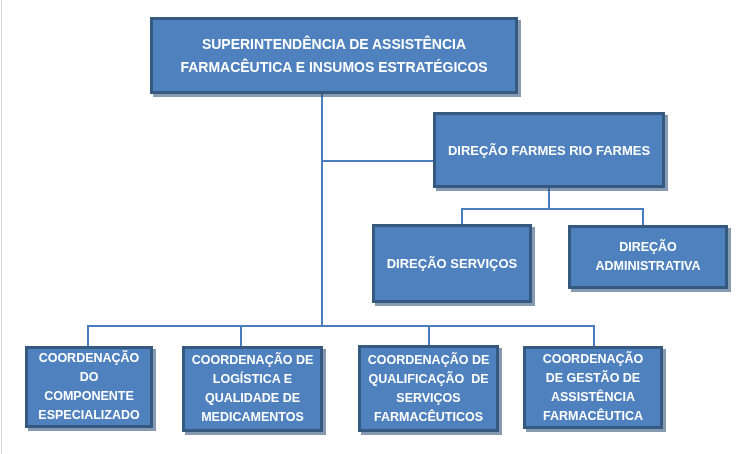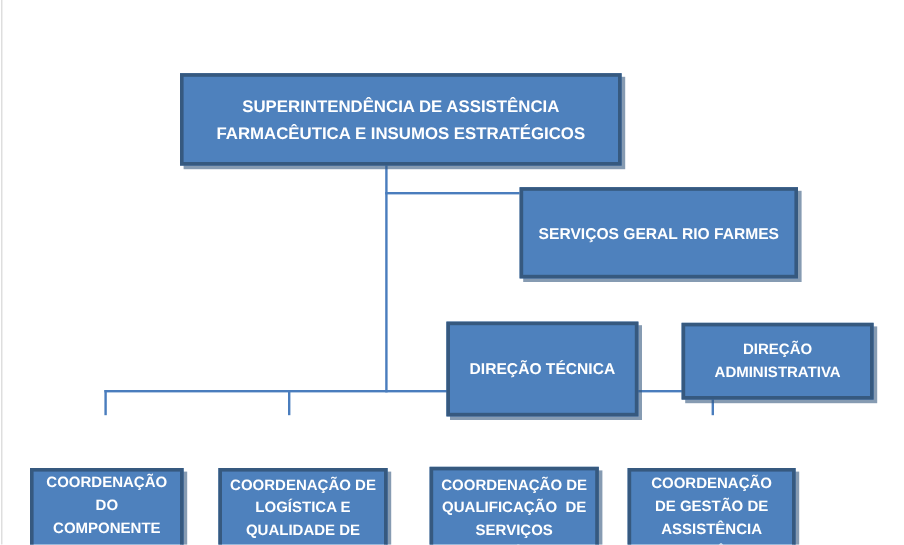--- a/index.html
+++ b/index.html
@@ -17,21 +17,20 @@
     background: var(--node-fill, #4e81bd);
     border: 3px solid var(--node-border, #36597f);
     box-shadow: 3px 3px 0 rgba(54, 89, 127, 0.6);
     color: var(--text, #ffffff);
     font-weight: bold;
     display: flex;
     align-items: center;
     justify-content: center;
     text-align: center;
     white-space: pre-wrap;
-    margin-top: 44px;
   }
   .conn {
     position: absolute;
     background: var(--connector, #4a7dbd);
   }
   #node-superintendencia { left: 150px; top: 17px;  width: 368px; height: 77px; font-size: 14px; line-height: 23px; }
   #node-direcao-geral    { left: 433px; top: 112px; width: 232px; height: 76px; font-size: 13px; line-height: 19px; }
   #node-direcao-tecnica  { left: 372px; top: 224px; width: 160px; height: 79px; font-size: 13px; line-height: 19px; }
   #node-direcao-admin    { left: 568px; top: 225px; width: 160px; height: 64px; font-size: 12.5px; line-height: 19px; }
   #node-coord-1          { left: 25px;  top: 346px; width: 128px; height: 82px; font-size: 12.5px; line-height: 19px; }
@@ -72,23 +71,23 @@
   <div class="conn" id="conn-v-admin"></div>
   <div class="conn" id="conn-h-coords"></div>
   <div class="conn" id="conn-v-coord-1"></div>
   <div class="conn" id="conn-v-coord-2"></div>
   <div class="conn" id="conn-v-coord-3"></div>
   <div class="conn" id="conn-v-coord-4"></div>
 
   <div class="node" id="node-superintendencia">SUPERINTENDÊNCIA DE ASSISTÊNCIA
 FARMACÊUTICA E INSUMOS ESTRATÉGICOS</div>
 
-  <div class="node" id="node-direcao-geral">SERVIÇOS GERAL RIO FARMES</div>
+  <div class="node" id="node-direcao-geral">DIREÇÃO FARMES RIO FARMES</div>
 
-  <div class="node" id="node-direcao-tecnica">DIREÇÃO TÉCNICA</div>
+  <div class="node" id="node-direcao-tecnica">DIREÇÃO SERVIÇOS</div>
 
   <div class="node" id="node-direcao-admin">DIREÇÃO
 ADMINISTRATIVA</div>
 
   <div class="node" id="node-coord-1">COORDENAÇÃO
 DO
 COMPONENTE
 ESPECIALIZADO</div>
 
   <div class="node" id="node-coord-2">COORDENAÇÃO DE

